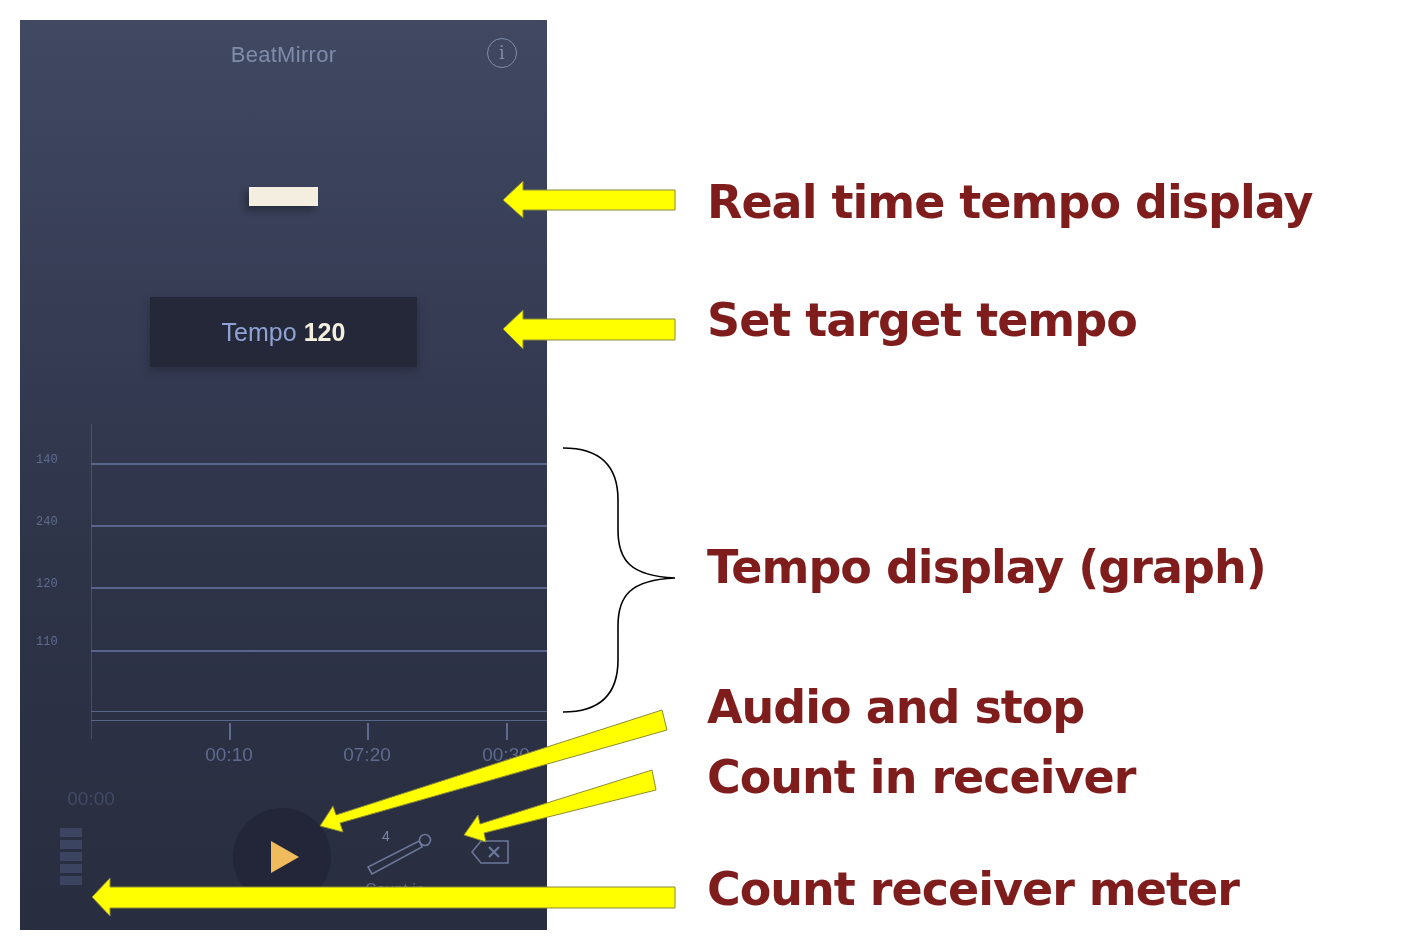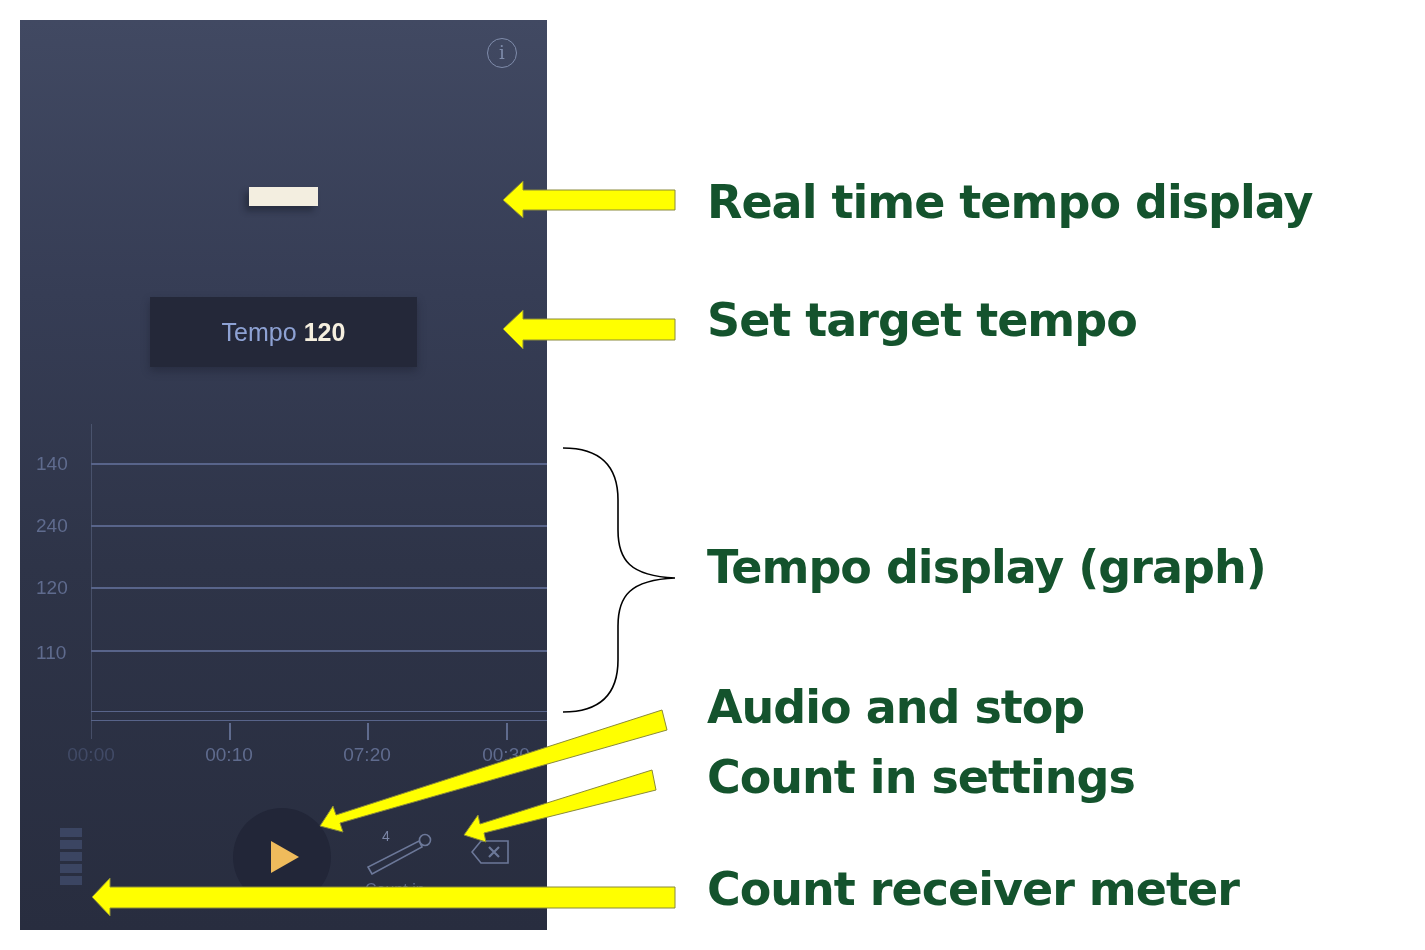--- a/index.html
+++ b/index.html
@@ -30,54 +30,55 @@
     box-shadow: 0 4px 8px rgba(20,24,36,0.35);
     display: flex; align-items: center; justify-content: center; gap: 7px;
     font-family: "Liberation Sans", sans-serif; font-size: 25px;
   }
   .target-label { color: #8ea2d4; }
   .target-value { color: #f5efdf; font-weight: bold; }
   .graph { position: absolute; left: 0; top: 400px; width: 527px; height: 360px; }
   .y-axis-line { position: absolute; left: 71px; top: 4px; width: 1px; height: 315px; background: rgba(120,135,170,0.35); }
   .gridline { position: absolute; left: 71px; width: 456px; height: 2px; background: #58648a; }
   .ylabel {
-    position: absolute; left: 16px; width: 40px; color: #5f6b8e; font-size: 19px; font-family: Liberation Sans, sans-serif;
+    position: absolute; left: 16px; width: 40px; color: #5f6b8e; font-size: 12px; font-family: Liberation Mono, monospace;
   }
   .tick { position: absolute; width: 2px; height: 17px; background: #5f6b8e; top: 303px; }
   .xlabel {
     position: absolute; top: 324px; color: #5f6b8e; font-size: 19px; font-family: "Liberation Sans", sans-serif;
     transform: translateX(-50%);
   }
-  .xlabel.faded { color: #414a66; }
+  .xlabel.faded { color: #414a66; margin-top: 44px; }
   .meter { position: absolute; left: 40px; top: 808px; width: 22px; }
   .meter-seg { width: 22px; height: 9px; background: #3b4562; margin-bottom: 3px; }
   .play-btn {
     position: absolute; left: 213px; top: 788px; width: 98px; height: 98px; border-radius: 50%;
     background: #222638; display: flex; align-items: center; justify-content: center;
   }
   .play-tri {
     width: 0; height: 0; border-top: 16px solid transparent; border-bottom: 16px solid transparent;
     border-left: 28px solid #efbb5c; margin-left: 6px;
   }
   .countin { position: absolute; left: 345px; top: 805px; width: 70px; height: 80px; }
   .countin-num { position: absolute; left: 17px; top: 3px; color: #7b86a6; font-size: 14px; font-family: "Liberation Sans", sans-serif; }
   .countin-label, .reset-label {
     position: absolute; top: 56px; color: #5f6b8e; font-size: 16px; font-family: "Liberation Sans", sans-serif; white-space: nowrap;
   }
   .reset { position: absolute; left: 447px; top: 815px; width: 50px; height: 70px; }
   .anno-text {
-    position: absolute; color: #14532d; font-family: "DejaVu Sans", sans-serif; font-size: 46px; font-weight: bold; white-space: nowrap;
+    position: absolute; color: #7f1d1d; font-family: "DejaVu Sans", sans-serif; font-size: 46px; font-weight: bold; white-space: nowrap;
     letter-spacing: -1px;
   }
   svg.overlay { position: absolute; left: 0; top: 0; }
 </style>
 </head>
 <body>
 
 <div class="phone">
+  <div class="app-title">BeatMirror</div>
   <div class="info-btn">i</div>
 
   <div class="tempo-display"></div>
 
   <div class="target-btn">
     <span class="target-label">Tempo</span>
     <span class="target-value">120</span>
   </div>
 
   <div class="graph">
@@ -85,21 +86,21 @@
     <div class="gridline" style="top:43px"></div>
     <div class="gridline" style="top:105px"></div>
     <div class="gridline" style="top:167px"></div>
     <div class="gridline" style="top:230px"></div>
     <div class="gridline" style="top:291px; height:1px;"></div>
     <div class="gridline" style="top:300px; height:1px;"></div>
 
     <div class="ylabel" style="top:33px">140</div>
     <div class="ylabel" style="top:95px">240</div>
     <div class="ylabel" style="top:157px">120</div>
-    <div class="ylabel" style="top:222px">110</div>
+    <div class="ylabel" style="top:215px">110</div>
 
     <div class="tick" style="left:209px"></div>
     <div class="tick" style="left:347px"></div>
     <div class="tick" style="left:486px"></div>
 
     <div class="xlabel faded" style="left:71px">00:00</div>
     <div class="xlabel" style="left:209px">00:10</div>
     <div class="xlabel" style="left:347px">07:20</div>
     <div class="xlabel" style="left:486px">00:30</div>
   </div>
@@ -152,14 +153,14 @@
     <path d="M675 887 L675 908 L110 908 L110 916 L92 897 L110 878 L110 887 Z"></path>
   </g>
 
   <path d="M563 448 C 600 448, 618 465, 618 500 L 618 530 C 618 560, 630 576, 675 578 C 630 580, 618 596, 618 626 L 618 660 C 618 695, 600 712, 563 712" fill="none" stroke="#000" stroke-width="1.6"></path>
 </svg>
 
 <div class="anno-text" style="left:707px; top:175px">Real time tempo display</div>
 <div class="anno-text" style="left:707px; top:293px">Set target tempo</div>
 <div class="anno-text" style="left:707px; top:540px">Tempo display (graph)</div>
 <div class="anno-text" style="left:707px; top:680px">Audio and stop</div>
-<div class="anno-text" style="left:707px; top:750px">Count in settings</div>
+<div class="anno-text" style="left:707px; top:750px">Count in receiver</div>
 <div class="anno-text" style="left:707px; top:862px">Count receiver meter</div>
 
 </body></html>

